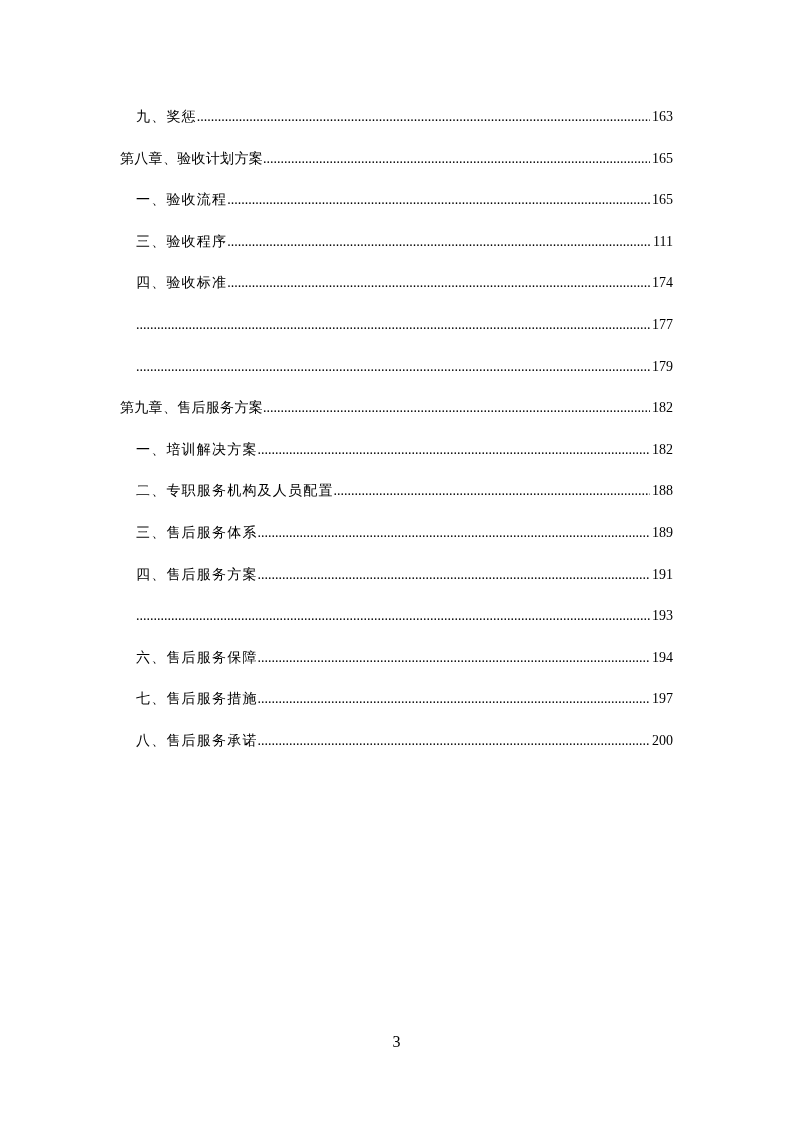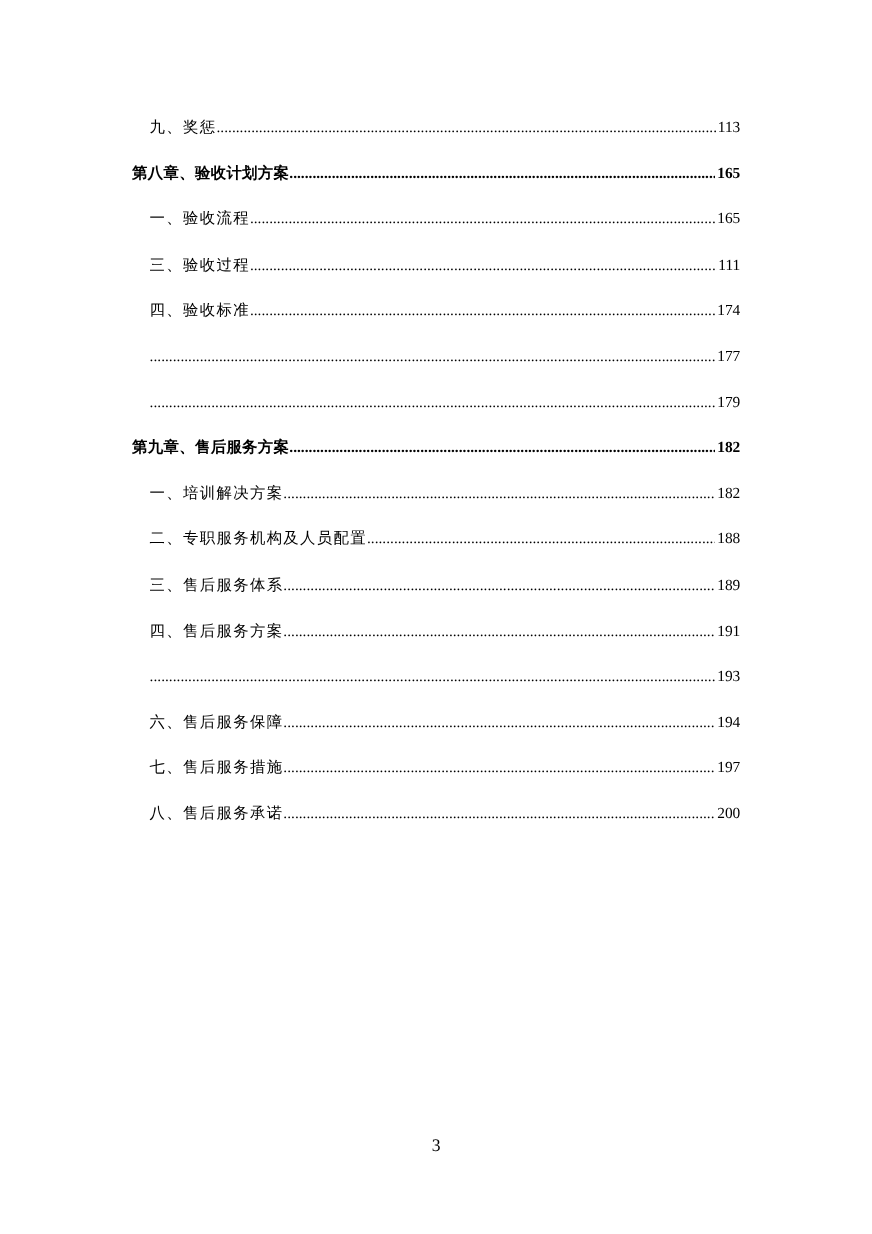--- a/index.html
+++ b/index.html
@@ -2,50 +2,50 @@
 <html><head>
   <meta charset="utf-8">
   <style>
     html, body { margin: 0; padding: 0; background: #ffffff; }
     body { width: 793px; height: 1122px; position: relative; overflow: hidden;
       font-family: "Liberation Serif", "DejaVu Serif", serif; color: #000; }
     .toc { position: absolute; left: 120px; top: 97px; width: 553px; }
     .toc-row { position: relative; height: 41.6px; display: flex; align-items: flex-start;
       font-size: 14px; line-height: 40px; white-space: nowrap; overflow: hidden; }
     .toc-row.section { padding-left: 16px; }
-    .toc-row.chapter { font-weight: bold; }
+    .toc-row.chapter { font-weight: normal; }
     .toc-title { flex: 0 0 auto; letter-spacing: 1.2px; }
     .toc-row.chapter .toc-title { letter-spacing: 0.3px; }
     .toc-leader { flex: 1 1 auto; overflow: hidden; color: #000; letter-spacing: 0px; }
     .toc-leader::before { content: "...................................................................................................................................................................................................................................................."; }
     .toc-page { flex: 0 0 auto; text-align: right; padding-left: 2px; }
     .page-number { position: absolute; top: 1033px; left: 0; width: 793px; text-align: center;
       font-size: 16px; }
   </style>
 </head>
 <body>
 
 <div class="toc">
   <div class="toc-row section">
     <span class="toc-title">九、奖惩</span>
     <span class="toc-leader"></span>
-    <span class="toc-page">113</span>
+    <span class="toc-page">163</span>
   </div>
   <div class="toc-row chapter">
     <span class="toc-title">第八章、验收计划方案</span>
     <span class="toc-leader"></span>
     <span class="toc-page">165</span>
   </div>
   <div class="toc-row section">
     <span class="toc-title">一、验收流程</span>
     <span class="toc-leader"></span>
     <span class="toc-page">165</span>
   </div>
   <div class="toc-row section">
-    <span class="toc-title">三、验收过程</span>
+    <span class="toc-title">三、验收程序</span>
     <span class="toc-leader"></span>
     <span class="toc-page">111</span>
   </div>
   <div class="toc-row section">
     <span class="toc-title">四、验收标准</span>
     <span class="toc-leader"></span>
     <span class="toc-page">174</span>
   </div>
   <div class="toc-row section">
     <span class="toc-leader"></span>

